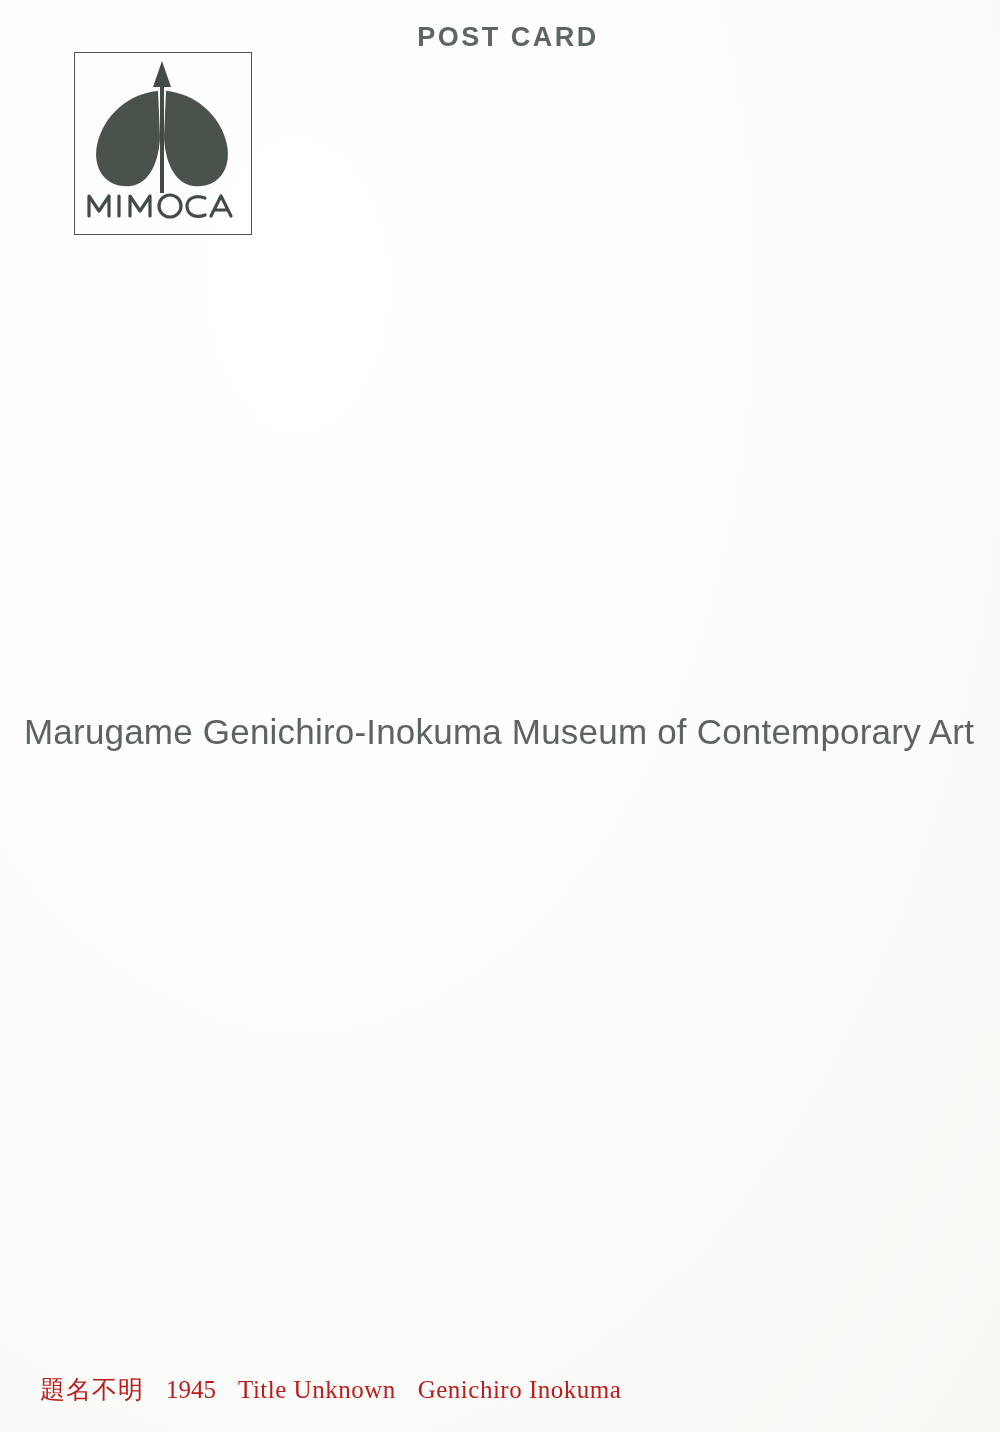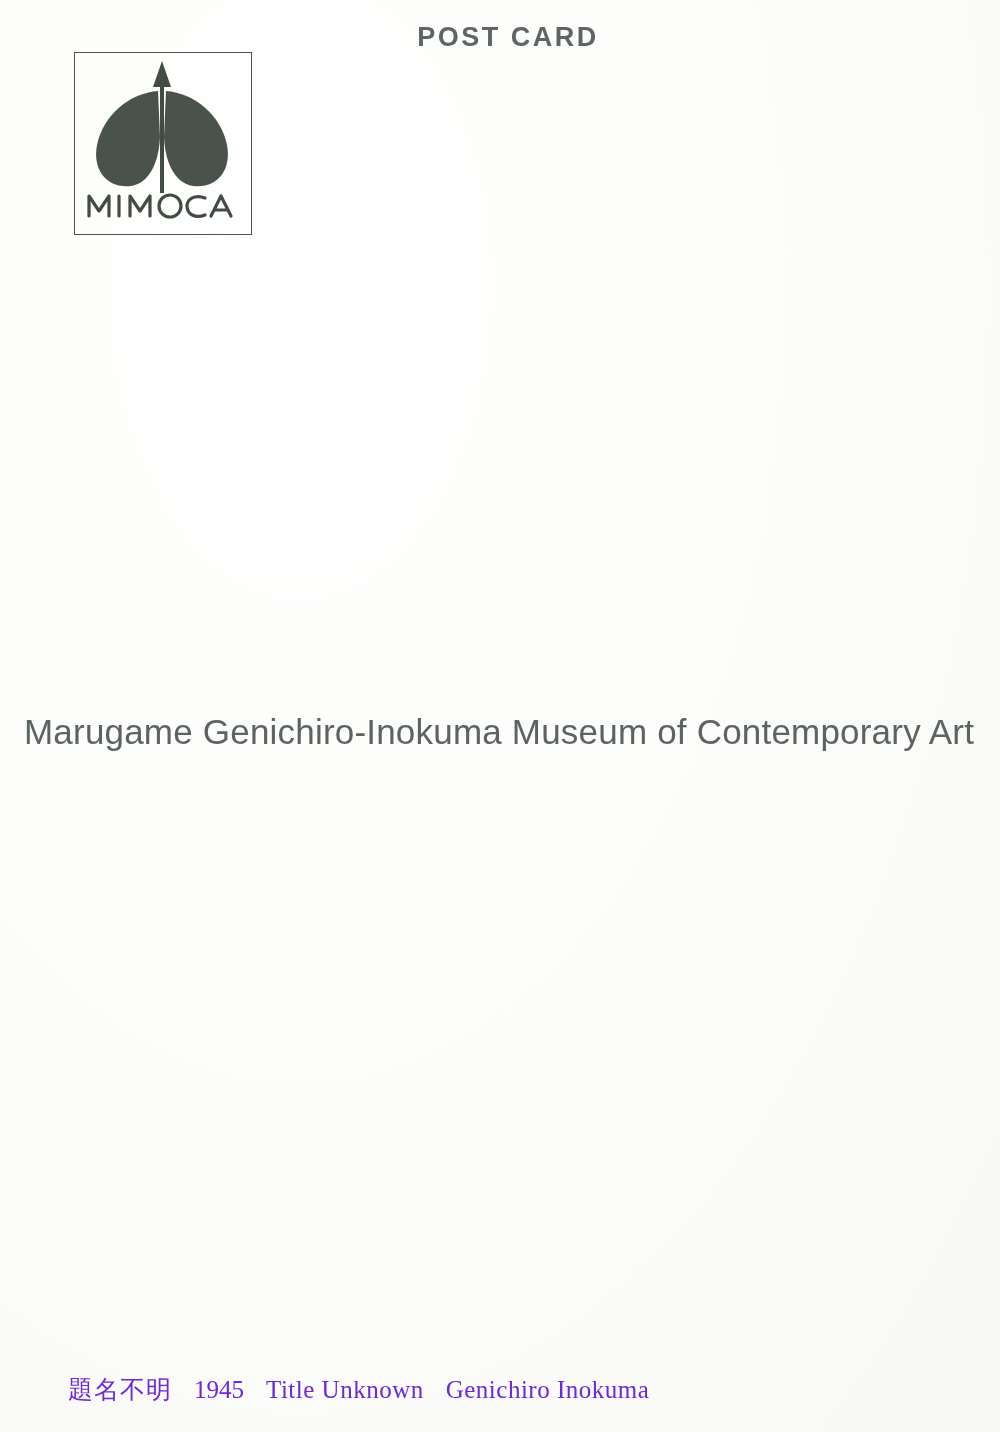--- a/index.html
+++ b/index.html
@@ -69,24 +69,23 @@
     white-space: nowrap;
     font-family: "Liberation Sans", sans-serif;
   }
 
   
   .caption {
     position: absolute;
     left: 40px;
     bottom: 26px;
     font-size: 25px;
-    color: #6d28d9;
+    color: #b91c1c;
     font-family: "Liberation Serif", serif;
     white-space: nowrap;
-    margin-left: 28px;
   }
   .caption .jp {
     font-family: "DejaVu Sans", sans-serif;
     letter-spacing: 1px;
   }
   .caption .sp-wide { display: inline-block; width: 22px; }
   .caption .title-unknown { letter-spacing: 0.5px; }
   .caption .artist { letter-spacing: 0.5px; }
 </style>
 </head>

